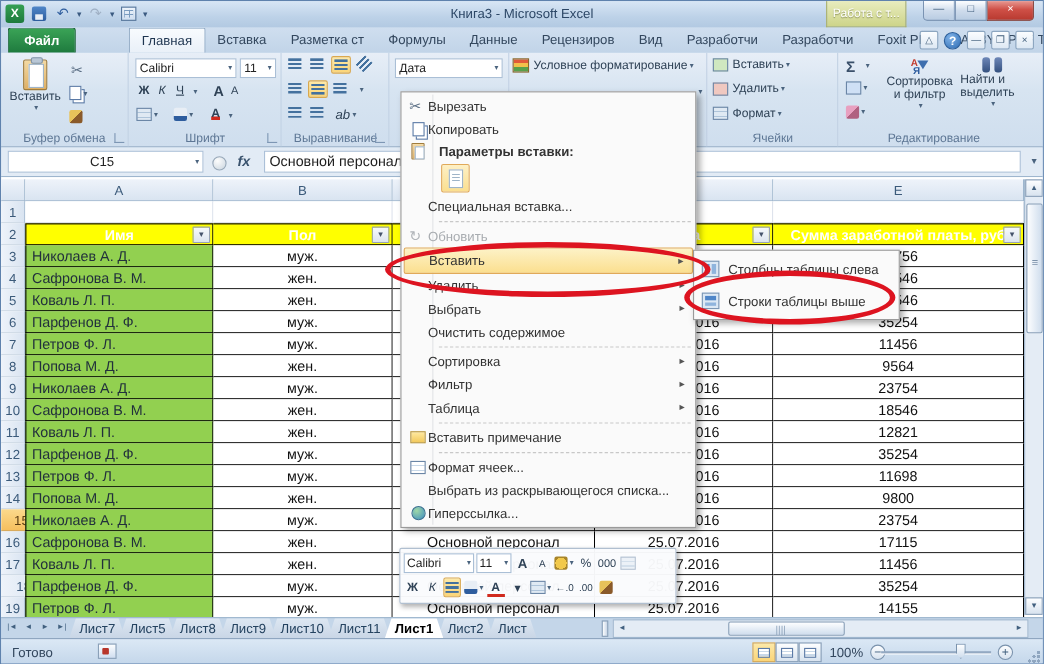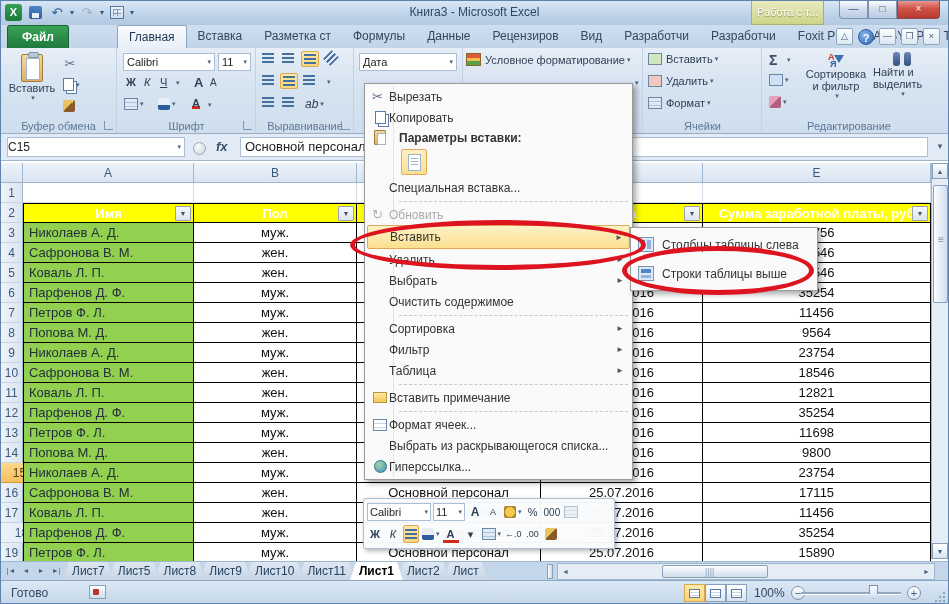--- a/index.html
+++ b/index.html
@@ -63,21 +63,21 @@
   .i-sortAZ .z { position:absolute; left:2px; top:7px; color:#2e5d9e; font-size:9px; }
   .i-funnel { position:absolute; right:0; top:3px; width:0; height:0; border-left:5px solid transparent; border-right:5px solid transparent; border-top:8px solid #3f6fae; }
   .i-cellgrid { width:14px; height:12px; border:1px solid #6b86a6; background:repeating-linear-gradient(to bottom,#dfe9f3 0 3px,#aec4da 3px 4px); }
   .i-condfmt { width:15px; height:13px; background:linear-gradient(#e05a3a 33%,#f2c04a 33% 66%,#58a04a 66%); border:1px solid #88672a; }
   .txtB { font-weight:bold; } .txtI { font-style:italic; } .txtU { text-decoration:underline; }
   .redline { box-shadow:inset 0 -3px 0 #d02a1e; }
 
   
   #fbar { position:absolute; left:0; top:133px; width:100%; height:27px; background:#e2ebf5; border-bottom:1px solid #9eb6ce; }
   #namebox { position:absolute; left:6px; top:3px; width:178px; height:20px; background:#fff; border:1px solid #abc0d8; font-size:12px; color:#222; display:flex; align-items:center; }
-  #namebox .nv { flex:1; text-align:left; }
+  #namebox .nv { flex:1; text-align:center; }
   #namebox .arr { font-size:7px; color:#4a637e; padding-right:3px; }
   #fx-circle { position:absolute; left:192px; top:8px; width:13px; height:13px; border-radius:50%; background:radial-gradient(circle at 35% 30%,#fdfdfd,#c9d4de); border:1px solid #98a8b8; }
   #fx-label { position:absolute; left:215px; top:5px; font-style:italic; font-weight:bold; color:#3a536e; font-size:13px; }
   #fcontent { position:absolute; left:239px; top:3px; right:20px; height:20px; background:#fff; border:1px solid #abc0d8; font-size:13px; padding:1px 4px; white-space:nowrap; overflow:hidden; }
   #fexpand { position:absolute; right:4px; top:8px; font-size:8px; color:#4a637e; }
 
   
   #sheet { position:absolute; left:0; top:160px; width:949px; height:400px; background:#fff; overflow:hidden; }
   .gc { position:absolute; font-size:13px; display:flex; align-items:center; }
   .ch { background:linear-gradient(#eef3fa,#d9e4f1); border-right:1px solid #9eb6ce; border-bottom:1px solid #9eb6ce; color:#3b5a7a; font-size:12px; justify-content:center; }
@@ -510,21 +510,21 @@
         <div class="gc dmid" style="left: 702px; top: 342px; width: 228px; height: 20px;">11456</div>
         <div class="gc dname" style="left: 22px; top: 362px; width: 171px; height: 20px;">Парфенов Д. Ф.</div>
         <div class="gc dmid" style="left: 193px; top: 362px; width: 163px; height: 20px;">муж.</div>
         <div class="gc dmid" style="left: 356px; top: 362px; width: 184px; height: 20px;">Основной персонал</div>
         <div class="gc dmid" style="left: 540px; top: 362px; width: 162px; height: 20px;">25.07.2016</div>
         <div class="gc dmid" style="left: 702px; top: 362px; width: 228px; height: 20px;">35254</div>
         <div class="gc dname" style="left: 22px; top: 382px; width: 171px; height: 20px;">Петров Ф. Л.</div>
         <div class="gc dmid" style="left: 193px; top: 382px; width: 163px; height: 20px;">муж.</div>
         <div class="gc dmid" style="left: 356px; top: 382px; width: 184px; height: 20px;">Основной персонал</div>
         <div class="gc dmid" style="left: 540px; top: 382px; width: 162px; height: 20px;">25.07.2016</div>
-        <div class="gc dmid" style="left: 702px; top: 382px; width: 228px; height: 20px;">15890</div>
+        <div class="gc dmid" style="left: 702px; top: 382px; width: 228px; height: 20px;">14155</div>
       </div>
 
     <div id="vscroll">
       <div class="varr" style="top:0">▲</div>
       <div id="vthumb"></div>
       <div class="varr" style="bottom:0;top:auto">▼</div>
     </div>
   </div>
 
   <div id="menu">

